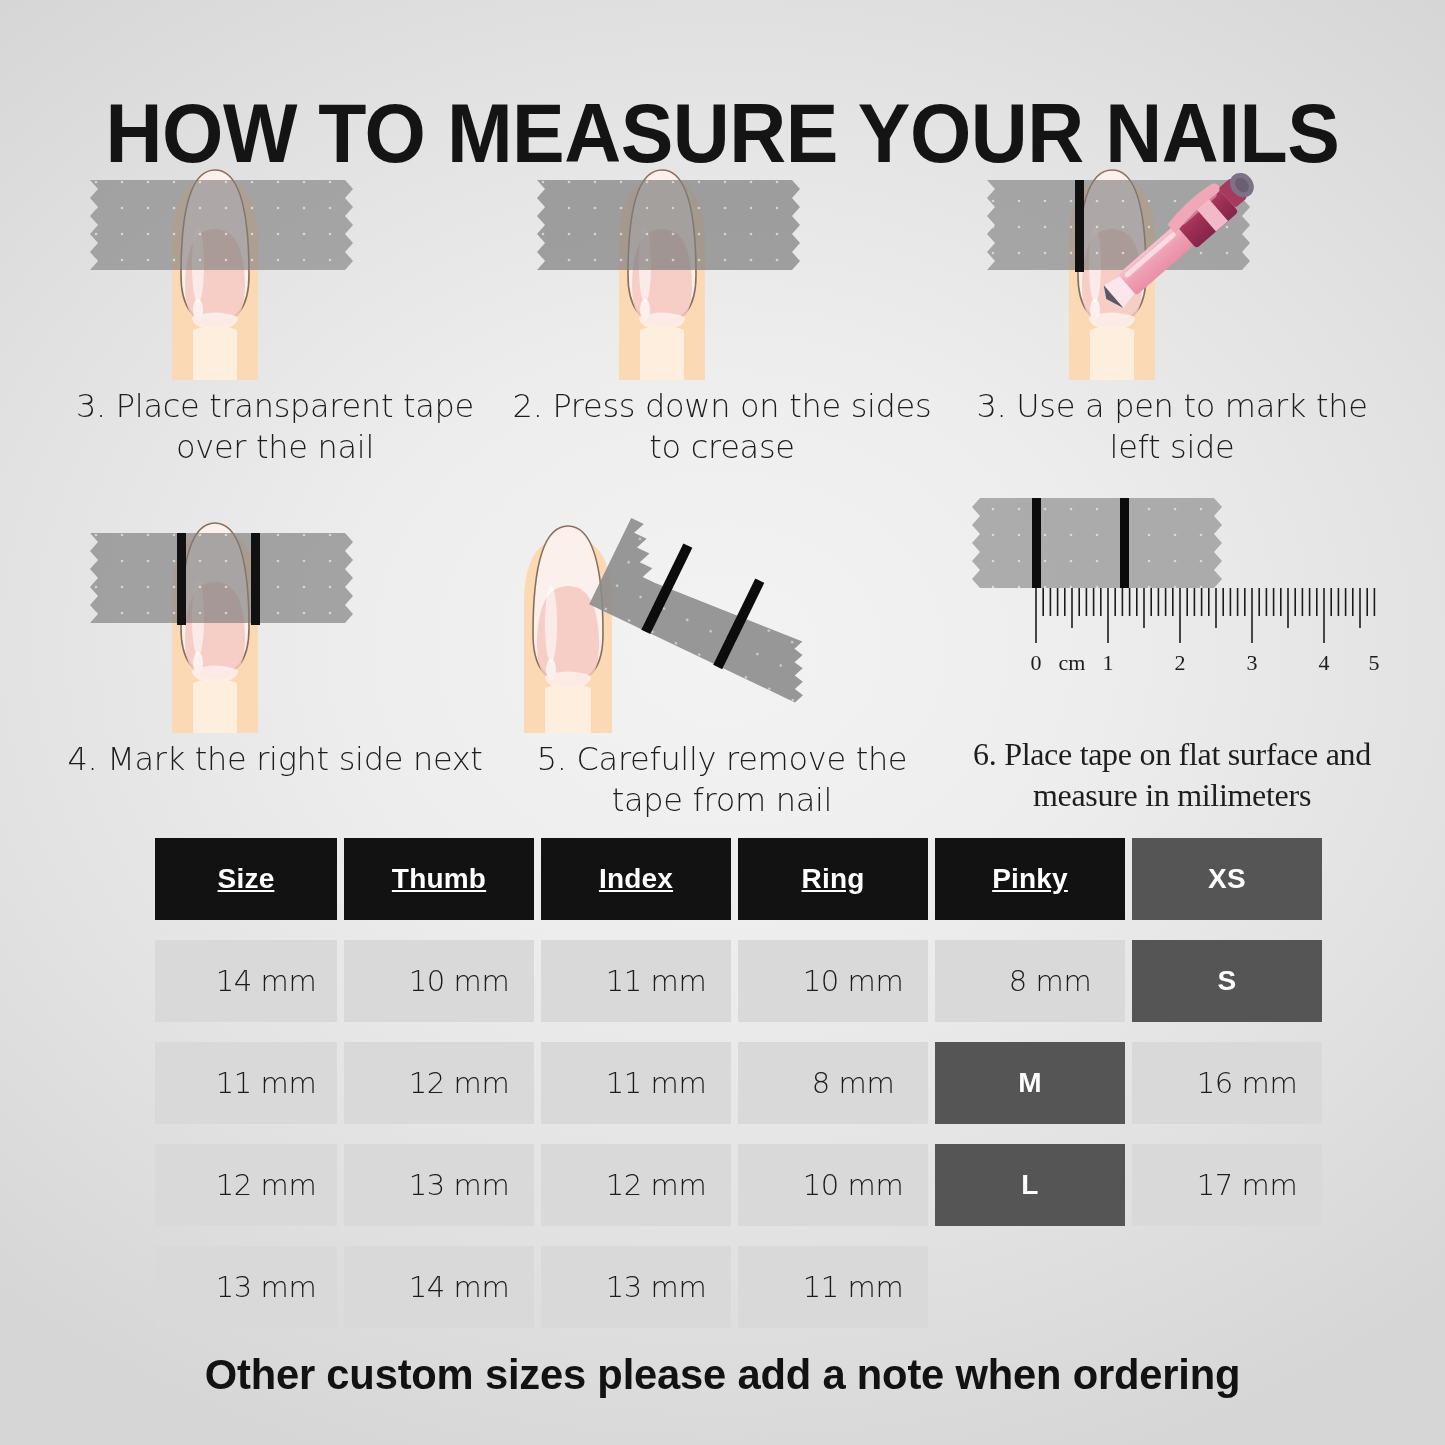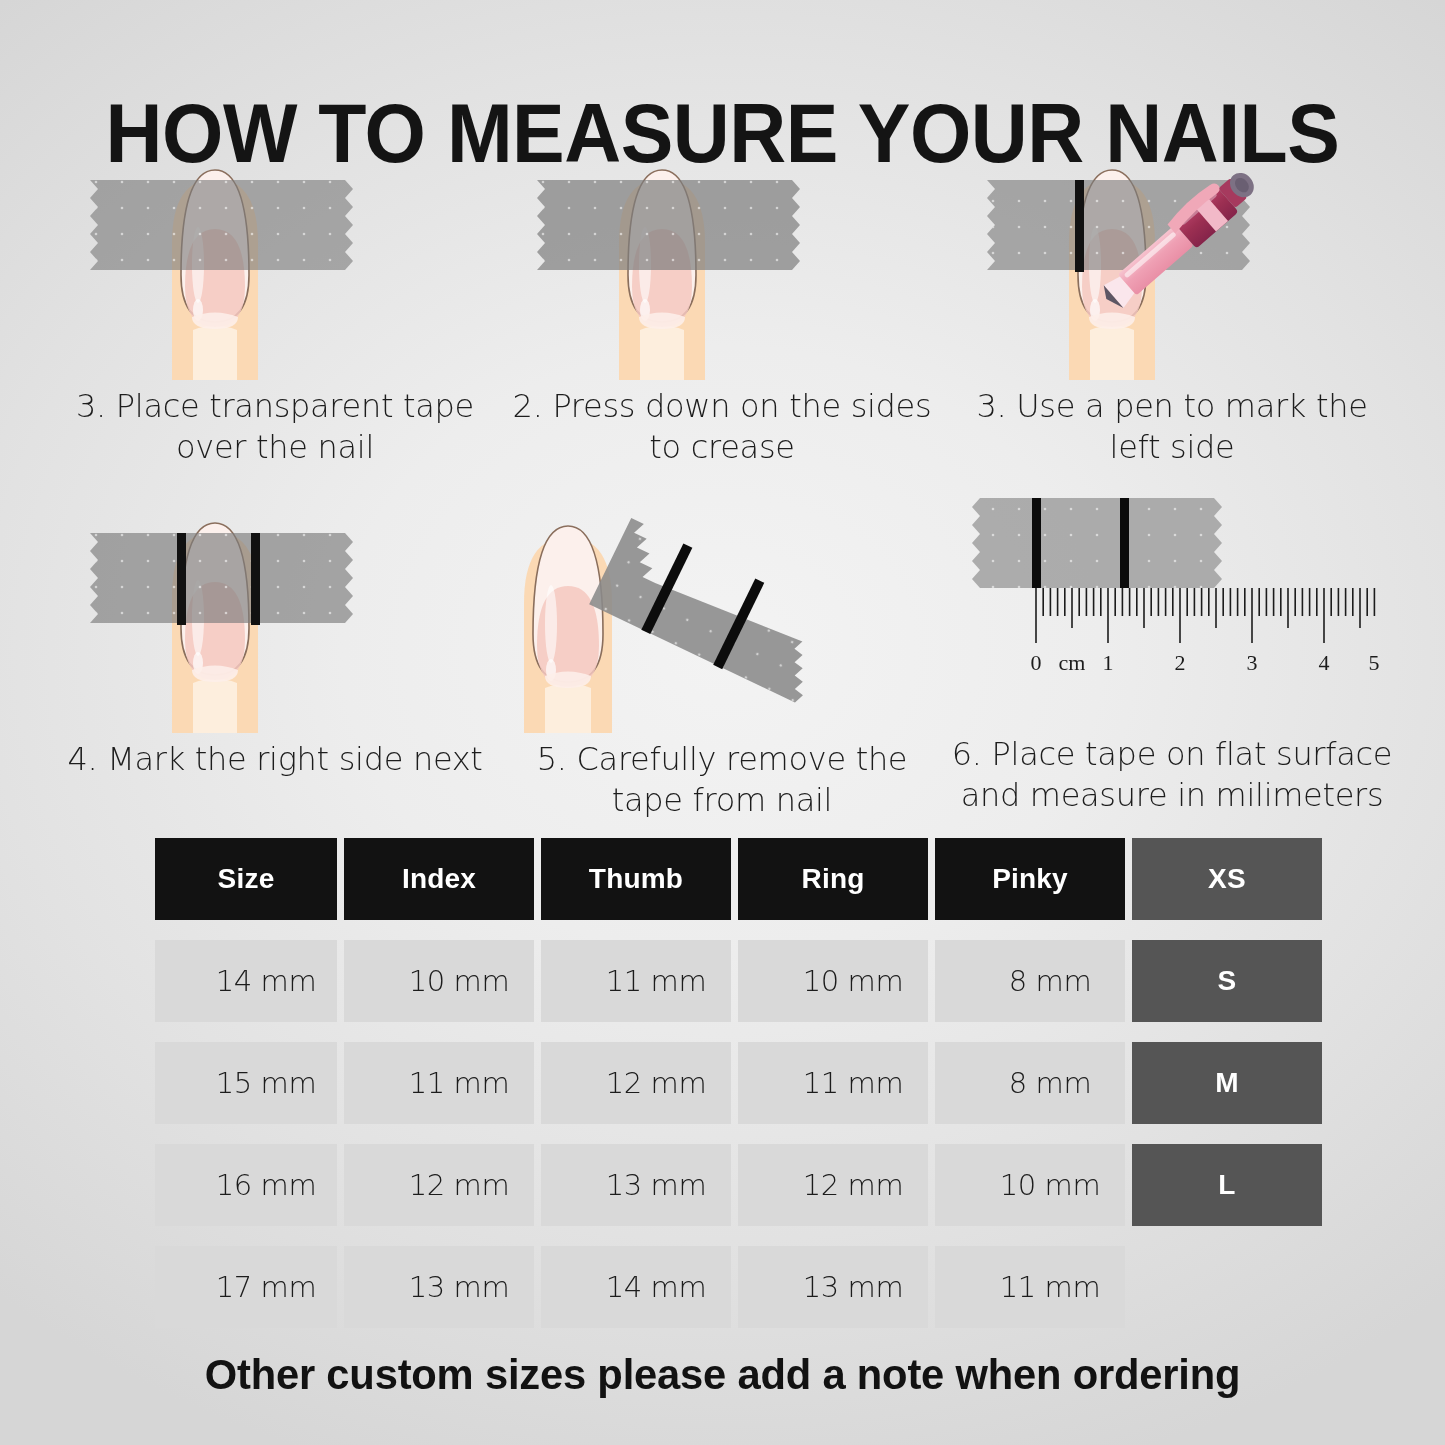--- a/index.html
+++ b/index.html
@@ -85,20 +85,21 @@
     justify-content: center;
     font-size: 27px;
     box-sizing: border-box;
   }
   .head-cell {
     background: #121212;
     color: #ffffff;
     font-weight: bold;
     font-size: 28px;
     letter-spacing: 0.2px;
+    text-decoration: underline;
   }
   .size-cell {
     background: #555555;
     color: #ffffff;
     font-weight: bold;
     font-size: 28px;
     letter-spacing: 0.4px;
   }
   .val-cell {
     background: #d9d9d9;
@@ -390,39 +391,38 @@
           <text x="74" y="192">0</text>
           <text x="110" y="192">cm</text>
           <text x="146" y="192">1</text>
           <text x="218" y="192">2</text>
           <text x="290" y="192">3</text>
           <text x="362" y="192">4</text>
           <text x="412" y="192">5</text>
         </g>
       </svg>
     </div>
-    <div class="caption" style="width:450px;margin-left:-15px;">6. Place tape on flat surface and measure in milimeters</div>
+    <div class="caption" style="width:450px;margin-left:-15px;font-family:Liberation Serif, serif;">6. Place tape on flat surface and measure in milimeters</div>
   </div>
 
   <div id="size-table">
     <div class="cell head-cell">Size</div>
+    <div class="cell head-cell">Thumb</div>
     <div class="cell head-cell">Index</div>
-    <div class="cell head-cell">Thumb</div>
     <div class="cell head-cell">Ring</div>
     <div class="cell head-cell">Pinky</div>
 
     <div class="cell size-cell">XS</div>
     <div class="cell val-cell">14 mm</div>
     <div class="cell val-cell">10 mm</div>
     <div class="cell val-cell">11 mm</div>
     <div class="cell val-cell">10 mm</div>
     <div class="cell val-cell">8 mm</div>
 
     <div class="cell size-cell">S</div>
-    <div class="cell val-cell">15 mm</div>
     <div class="cell val-cell">11 mm</div>
     <div class="cell val-cell">12 mm</div>
     <div class="cell val-cell">11 mm</div>
     <div class="cell val-cell">8 mm</div>
 
     <div class="cell size-cell">M</div>
     <div class="cell val-cell">16 mm</div>
     <div class="cell val-cell">12 mm</div>
     <div class="cell val-cell">13 mm</div>
     <div class="cell val-cell">12 mm</div>

